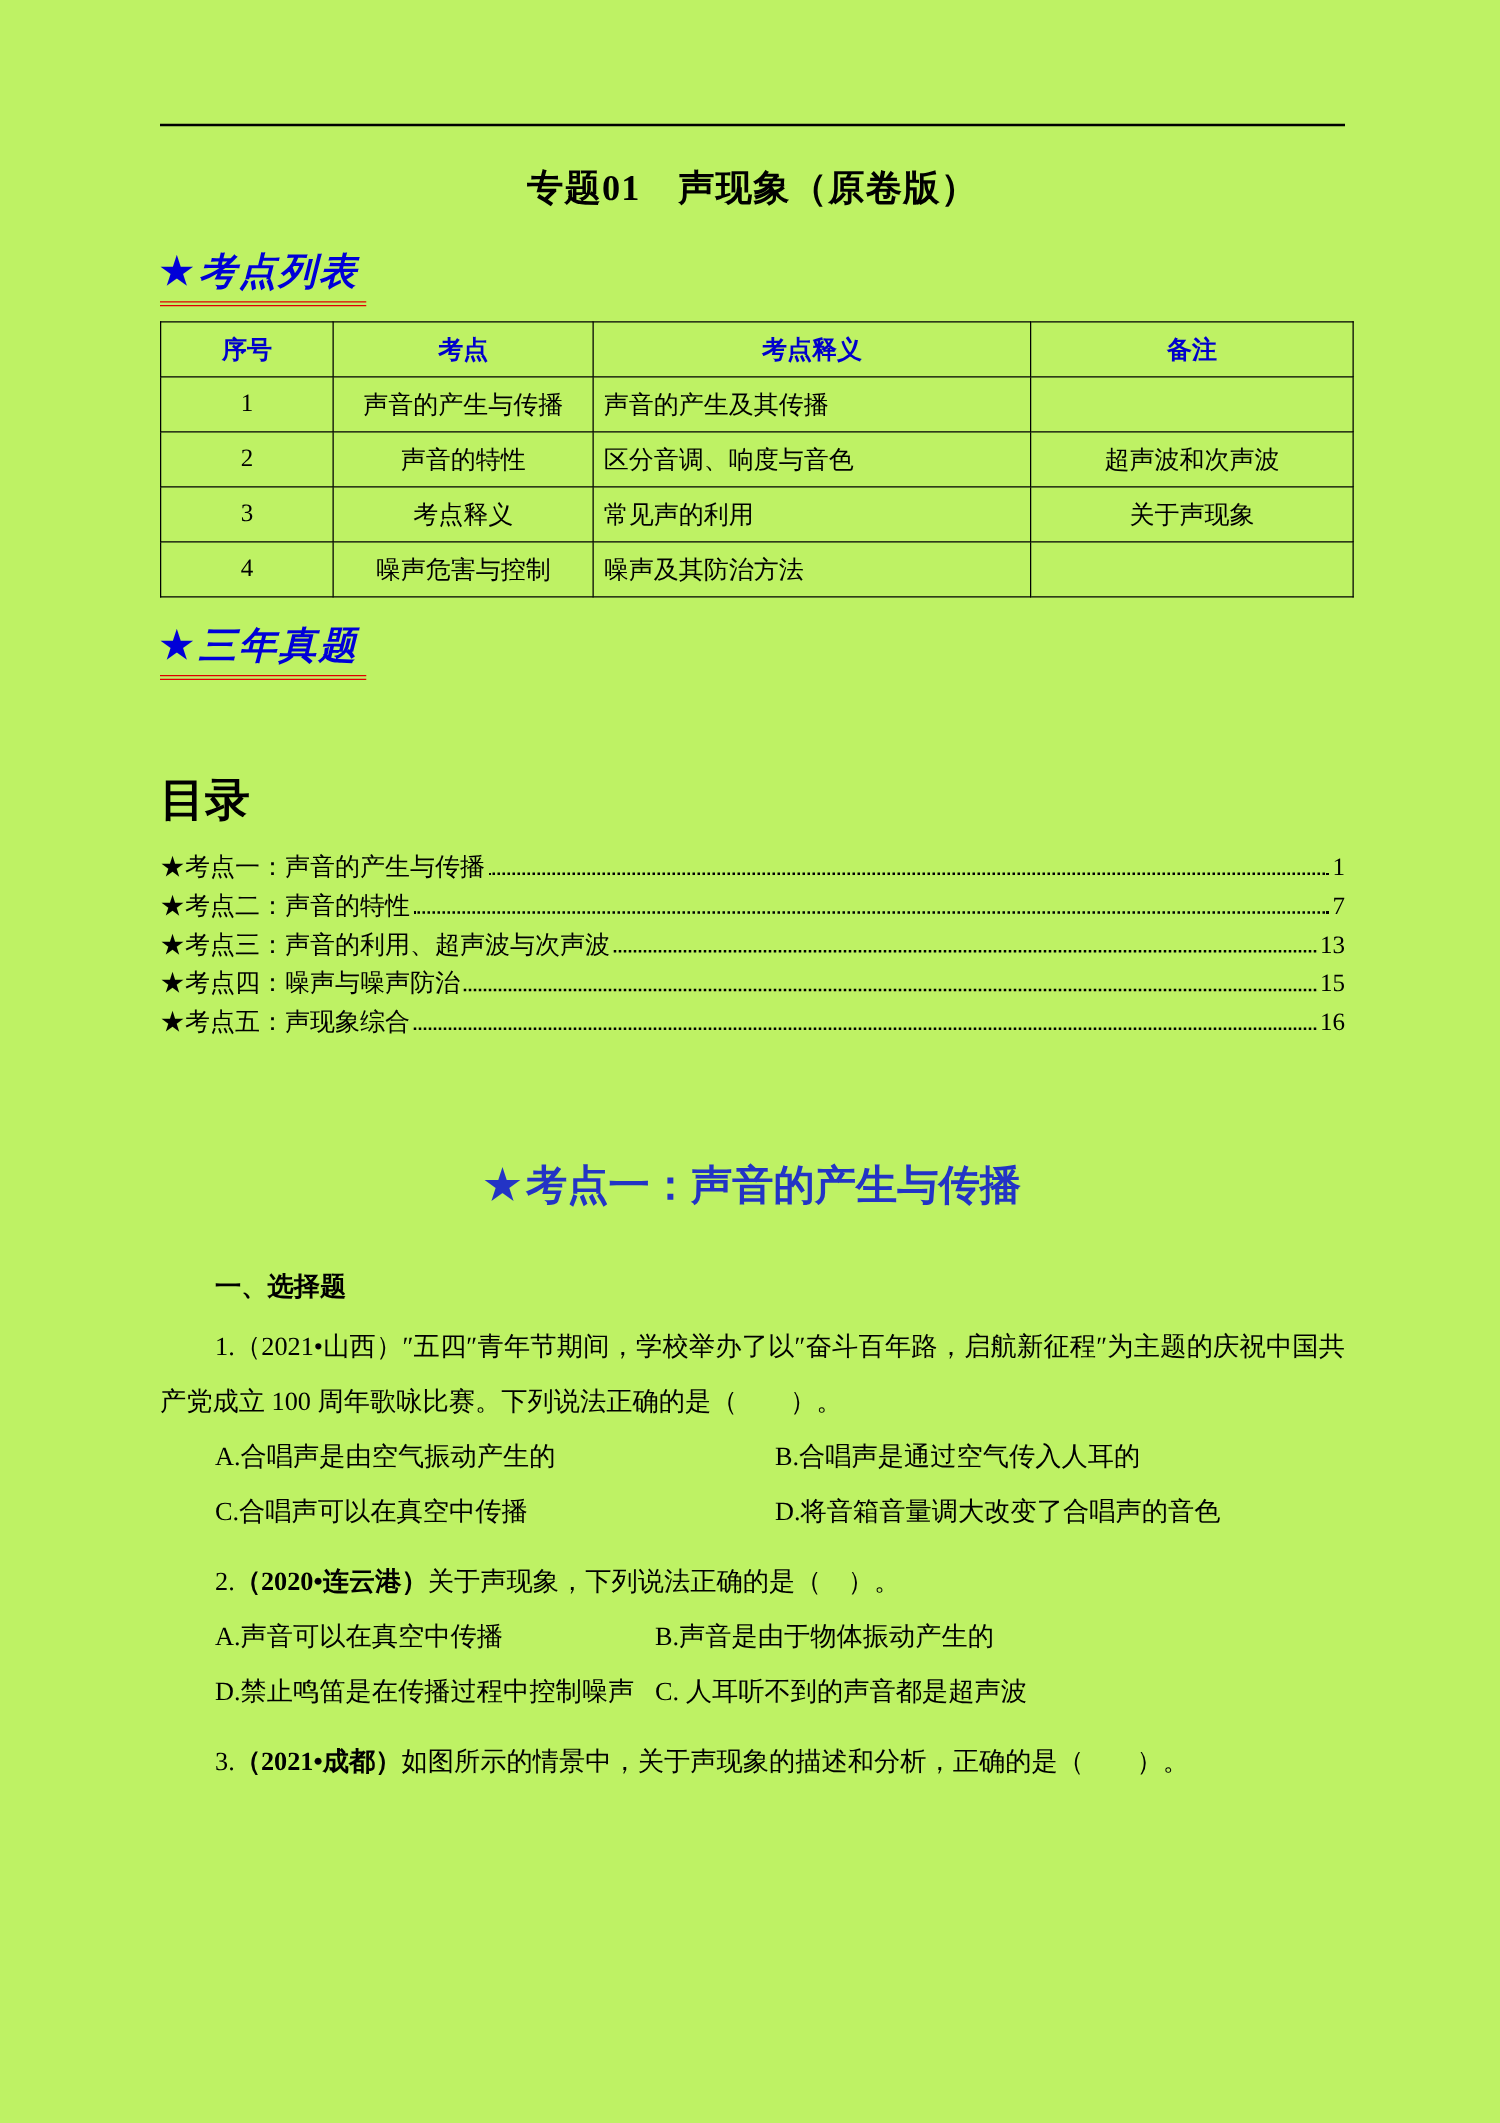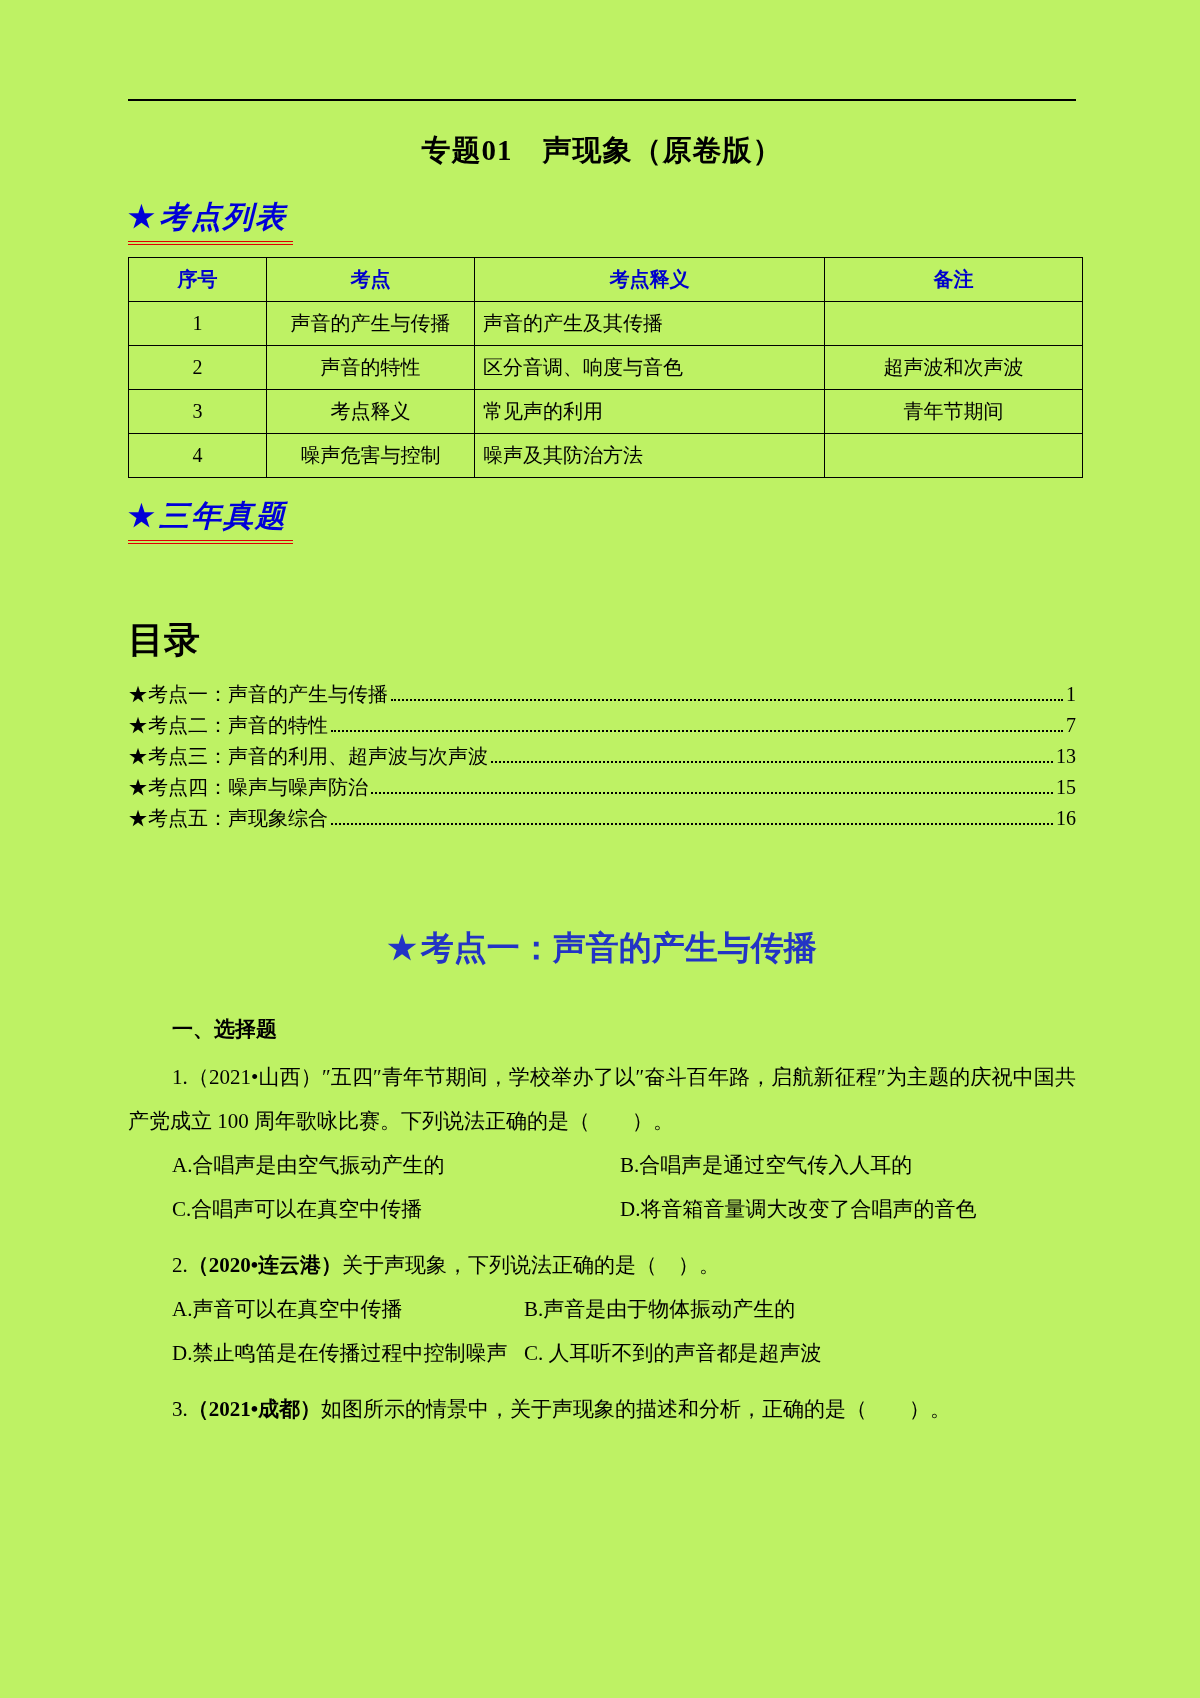--- a/index.html
+++ b/index.html
@@ -155,21 +155,21 @@
         <tr>
           <td class="c">2</td>
           <td class="c">声音的特性</td>
           <td class="l">区分音调、响度与音色</td>
           <td class="c">超声波和次声波</td>
         </tr>
         <tr>
           <td class="c">3</td>
           <td class="c">考点释义</td>
           <td class="l">常见声的利用</td>
-          <td class="c">青年节期间</td>
+          <td class="c">关于声现象</td>
         </tr>
         <tr>
           <td class="c">4</td>
           <td class="c">噪声危害与控制</td>
           <td class="l">噪声及其防治方法</td>
           <td class="c"></td>
         </tr>
       </tbody>
     </table>
 

